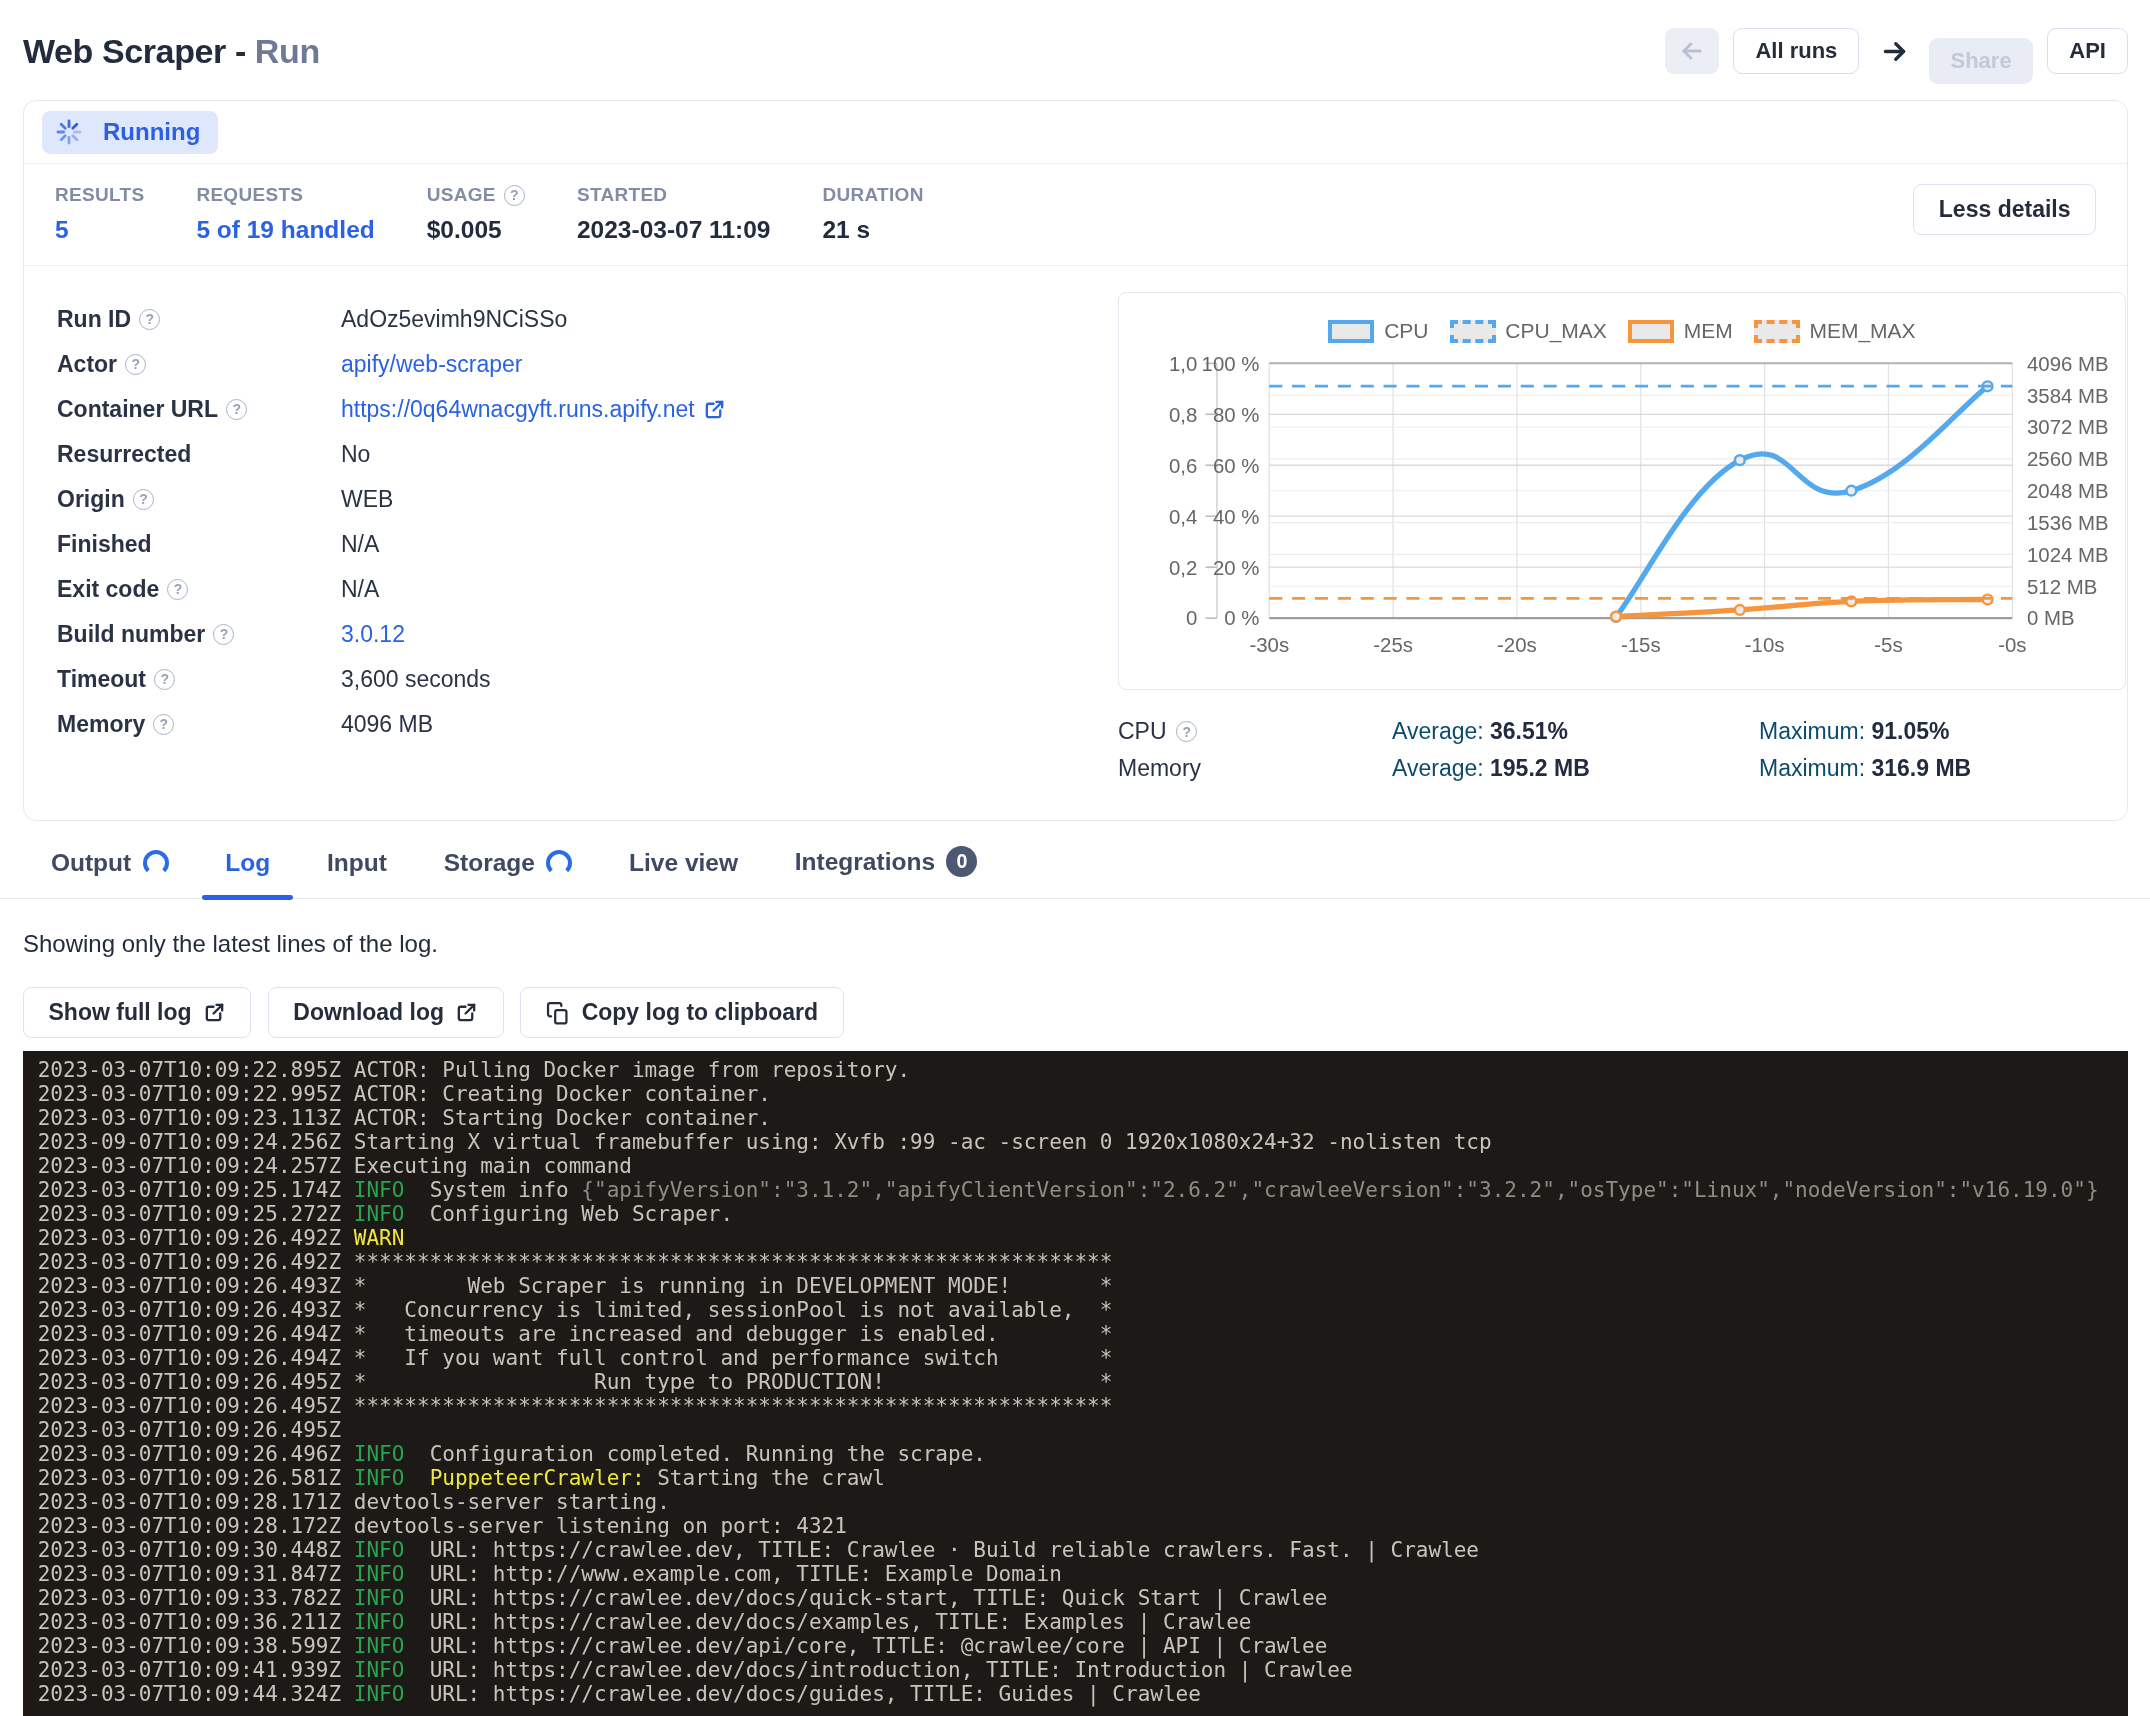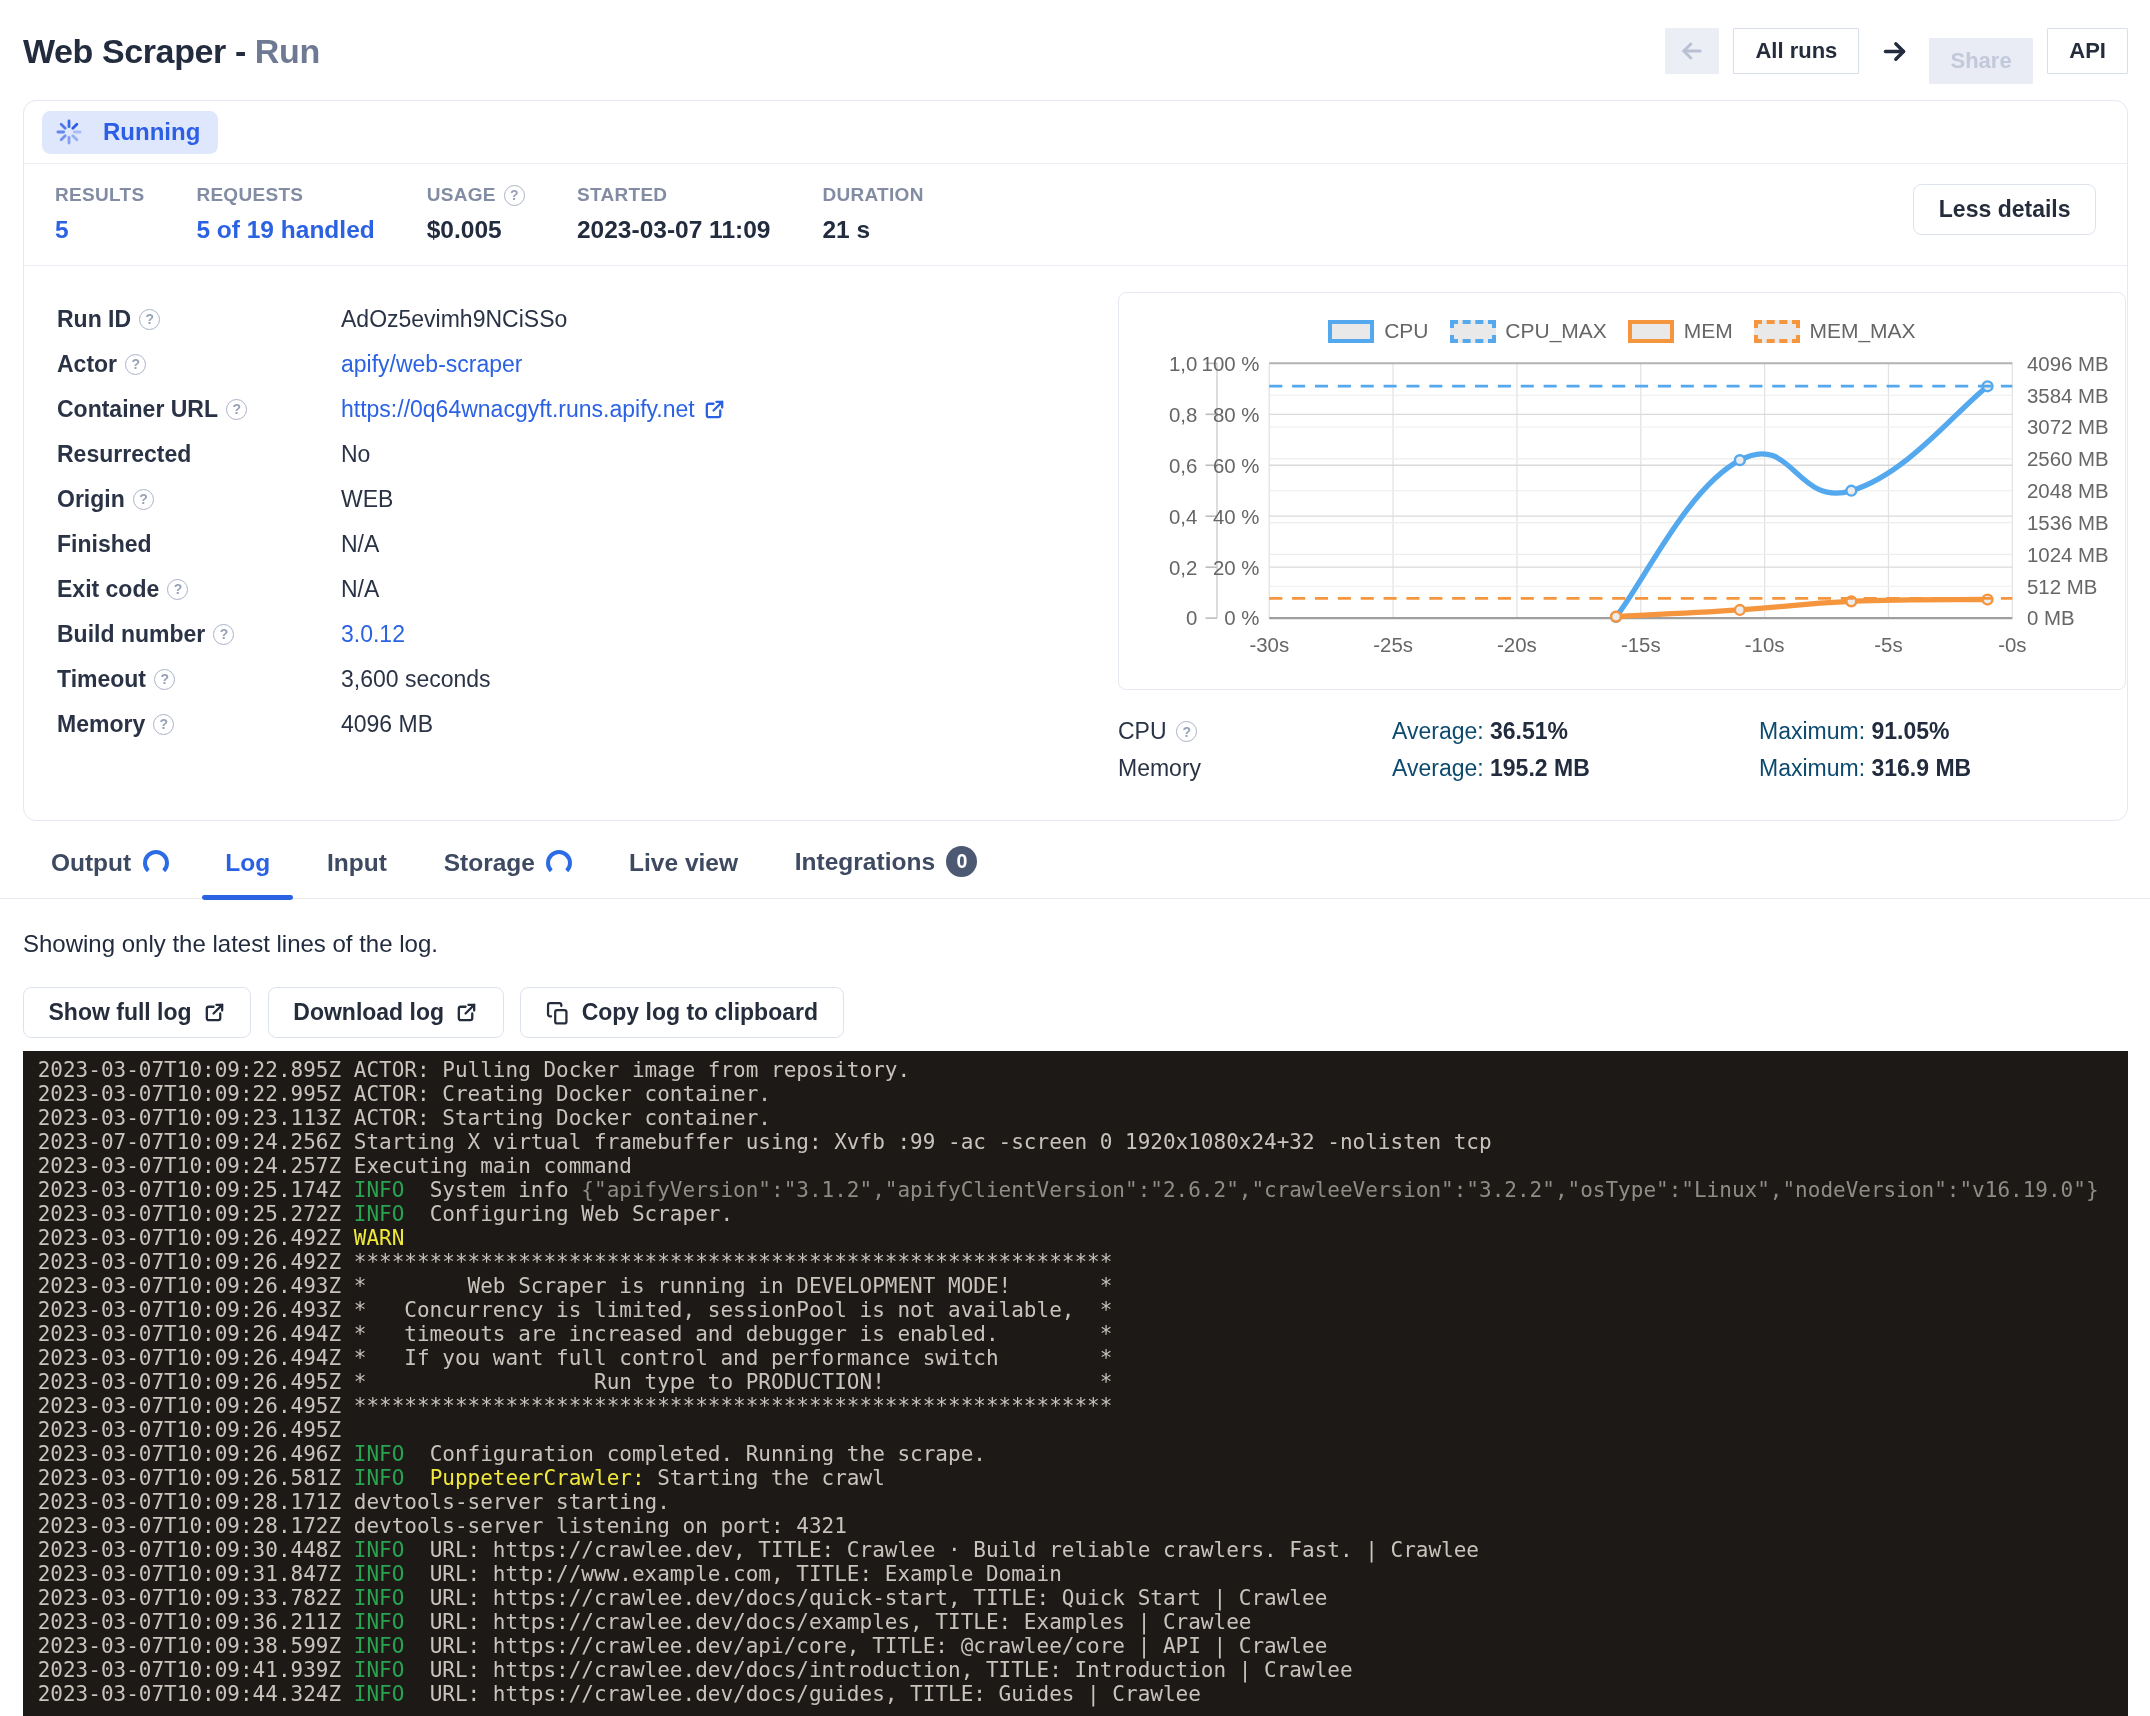--- a/index.html
+++ b/index.html
@@ -8,21 +8,21 @@
 
   .page { width: 2151px; height: 1504px; position: relative; }
 
   
   .header { display:flex; align-items:center; justify-content:space-between;
     padding: 18px 23px 16.3px 23px; }
   .title { font-size: 34px; font-weight: 700; color:#222c3e; letter-spacing:-0.4px; }
   .title .suffix { color:#6e7a94; }
   .header-actions { display:flex; align-items:center; gap:14.7px; }
   .hbtn { display:flex; align-items:center; justify-content:center; height:46px;
-    border-radius:1px; font-size:22px; font-weight:700; color:#252d3c;
+    border-radius:9px; font-size:22px; font-weight:700; color:#252d3c;
     background:#fff; border:1.6px solid #d9deec; padding:0 21px; cursor:pointer; }
   .hbtn.icon-only { width:54px; padding:0; }
   .hbtn.disabled { background:#eceef6; border:none; color:#b9c0d4; cursor:default; }
   .hbtn.ghost { border:none; background:transparent; padding:0 4.9px; }
   .hbtn.disabled-fill { background:#e9ecf5; border:none; color:#c2c9da; cursor:default;margin-top:20px; }
 
   
   .card { margin: 0 23px; border:1.6px solid #e3e8f1; border-radius:13px; background:#fff; }
   .card-status { padding: 9.8px 18px; border-bottom:1.6px solid #e9edf4; }
   .badge-running { display:inline-flex; align-items:center; gap:20px;
@@ -412,21 +412,21 @@
           <path d="M5 15H4a2 2 0 0 1-2-2V4a2 2 0 0 1 2-2h9a2 2 0 0 1 2 2v1"></path>
         </svg>
         <span>Copy log to clipboard</span>
       </button>
     </div>
 
   <div class="console">
     <pre id="log-pre"><span class="tm">2023-03-07T10:09:22.895Z </span><span>ACTOR: Pulling Docker image from repository.</span>
 <span class="tm">2023-03-07T10:09:22.995Z </span><span>ACTOR: Creating Docker container.</span>
 <span class="tm">2023-03-07T10:09:23.113Z </span><span>ACTOR: Starting Docker container.</span>
-<span class="tm">2023-07-07T10:09:24.256Z </span><span>Starting X virtual framebuffer using: Xvfb :99 -ac -screen 0 1920x1080x24+32 -nolisten tcp</span>
+<span class="tm">2023-09-07T10:09:24.256Z </span><span>Starting X virtual framebuffer using: Xvfb :99 -ac -screen 0 1920x1080x24+32 -nolisten tcp</span>
 <span class="tm">2023-03-07T10:09:24.257Z </span><span>Executing main command</span>
 <span class="tm">2023-03-07T10:09:25.174Z </span><span class="info">INFO</span><span>  System info </span><span class="dim">{"apifyVersion":"3.1.2","apifyClientVersion":"2.6.2","crawleeVersion":"3.2.2","osType":"Linux","nodeVersion":"v16.19.0"}</span>
 <span class="tm">2023-03-07T10:09:25.272Z </span><span class="info">INFO</span><span>  Configuring Web Scraper.</span>
 <span class="tm">2023-03-07T10:09:26.492Z </span><span class="warn">WARN</span>
 <span class="tm">2023-03-07T10:09:26.492Z </span><span>************************************************************</span>
 <span class="tm">2023-03-07T10:09:26.493Z </span><span>*        Web Scraper is running in DEVELOPMENT MODE!       *</span>
 <span class="tm">2023-03-07T10:09:26.493Z </span><span>*   Concurrency is limited, sessionPool is not available,  *</span>
 <span class="tm">2023-03-07T10:09:26.494Z </span><span>*   timeouts are increased and debugger is enabled.        *</span>
 <span class="tm">2023-03-07T10:09:26.494Z </span><span>*   If you want full control and performance switch        *</span>
 <span class="tm">2023-03-07T10:09:26.495Z </span><span>*                  Run type to PRODUCTION!                 *</span>

